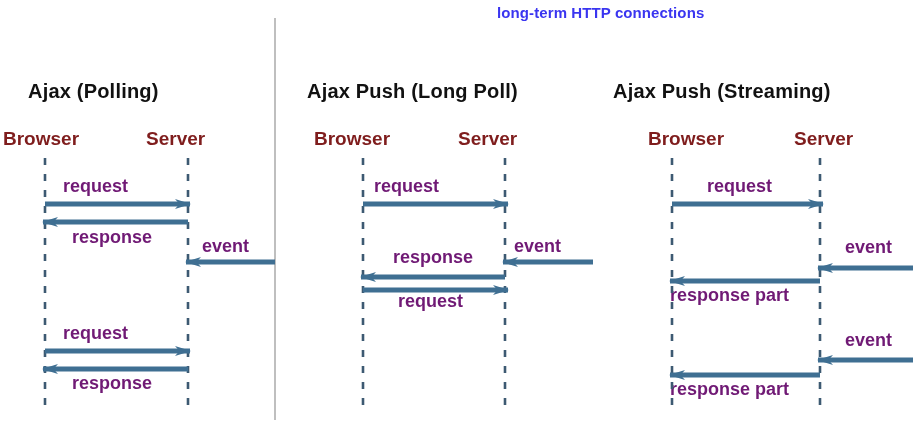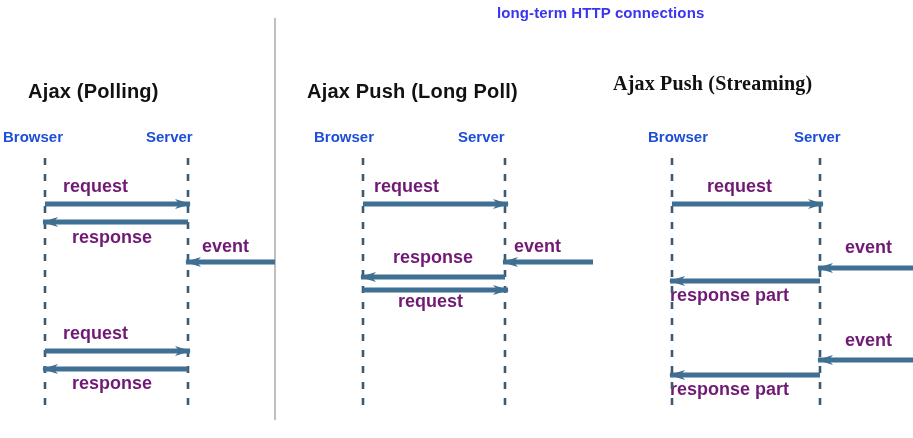--- a/index.html
+++ b/index.html
@@ -23,22 +23,22 @@
   .ptitle{
     position:absolute;
     color:#111111;
     font-size:20px;
     font-weight:700;
     white-space:nowrap;
     letter-spacing:.2px;
   }
   .actor{
     position:absolute;
-    color:#1d4ed8;
-    font-size:15px;
+    color:#7f1d1d;
+    font-size:19px;
     font-weight:700;
     white-space:nowrap;
   }
   .msglabel{
     position:absolute;
     color:#701a75;
     font-size:18px;
     font-weight:700;
     white-space:nowrap;
   }
@@ -75,21 +75,21 @@
     <div class="actor" style="left:40px;top:128px;">Browser</div>
     <div class="actor" style="left:184px;top:128px;">Server</div>
 
     <div class="msglabel" style="left:100px;top:176px;">request</div>
     <div class="msglabel" style="left:240px;top:236px;">event</div>
     <div class="msglabel" style="left:119px;top:247px;">response</div>
     <div class="msglabel" style="left:124px;top:291px;">request</div>
   </div>
 
   <div class="panel" style="left:594px;width:319px;">
-    <div class="ptitle" style="left:19px;top:72px;font-family:Liberation Serif, serif;">Ajax Push (Streaming)</div>
+    <div class="ptitle" style="left:19px;top:80px;">Ajax Push (Streaming)</div>
     <div class="actor" style="left:54px;top:128px;">Browser</div>
     <div class="actor" style="left:200px;top:128px;">Server</div>
 
     <div class="msglabel" style="left:113px;top:176px;">request</div>
     <div class="msglabel" style="left:251px;top:237px;">event</div>
     <div class="msglabel" style="left:76px;top:285px;">response part</div>
     <div class="msglabel" style="left:251px;top:330px;">event</div>
     <div class="msglabel" style="left:76px;top:379px;">response part</div>
   </div>
 

